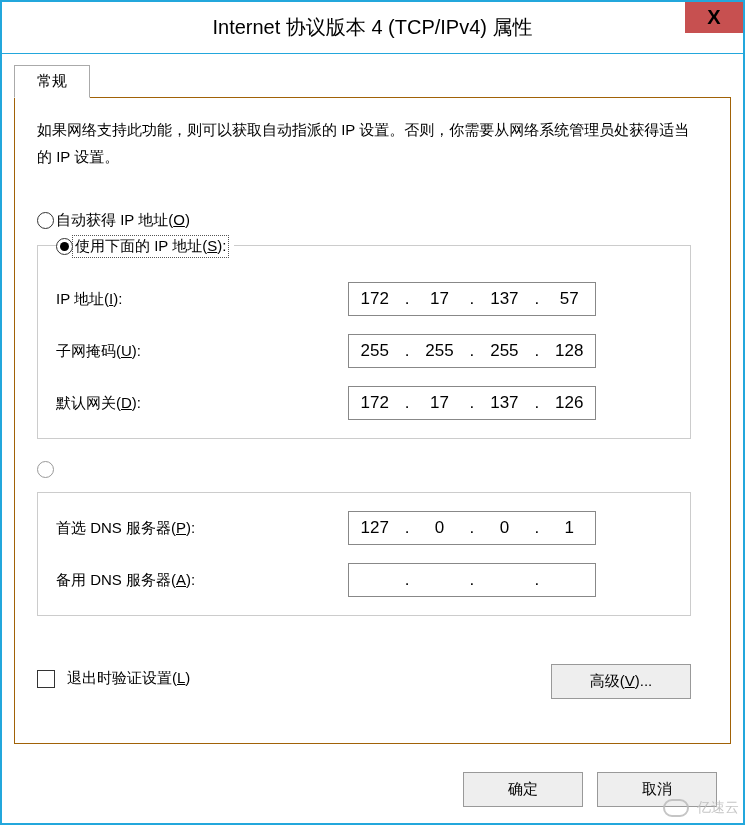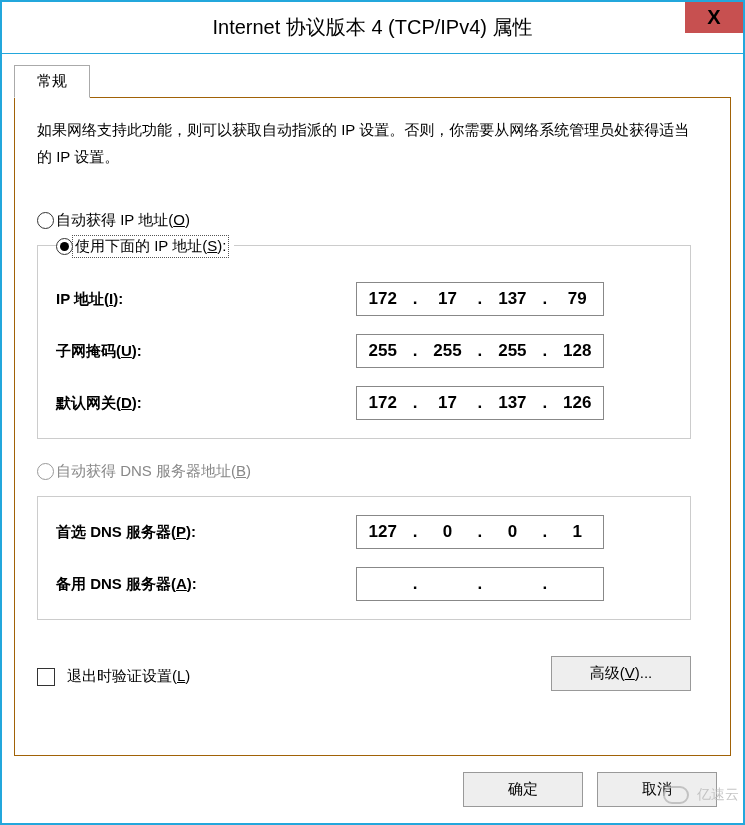--- a/index.html
+++ b/index.html
@@ -131,22 +131,21 @@
       top: -28px;
       background: #fff;
       display: inline-flex;
       padding-right: 6px;
       margin-bottom: -10px;
     }
     .field-row {
       display: flex;
       align-items: center;
       margin-bottom: 18px;
-      gap: 10px;
-      font-weight: bold;
+      gap: 2px;
     }
     .field-label {
       width: 290px;
       flex-shrink: 0;
     }
     .ip-input {
       border: 1px solid #888;
       height: 34px;
       width: 248px;
       display: flex;
@@ -186,40 +185,41 @@
       margin-top: 14px;
     }
     .btn {
       border: 1px solid #999;
       background: #eee;
       padding: 7px 0;
       font-size: 15px;
       cursor: pointer;
       text-align: center;
       font-family: inherit;
+      margin-top: 12px;
     }
     .btn-adv {
       width: 140px;
     }
     .footer {
       display: flex;
       justify-content: flex-end;
       padding: 16px 14px;
       gap: 14px;
     }
     .btn-footer {
       width: 120px;
     }
     .underline-key {
       text-decoration: underline;
     }
     .watermark {
       position: absolute;
       right: 6px;
-      bottom: 21px;
+      bottom: 8px;
       color: #bbb;
       font-size: 14px;
       display: flex;
       align-items: center;
       gap: 8px;
       opacity: 0.85;
     }
     .watermark .cloud {
       width: 26px;
       height: 18px;
@@ -263,21 +263,21 @@
 
         <div class="field-row">
           <span class="field-label"><span>IP 地址(</span><span class="underline-key">I</span><span>):</span></span>
           <div class="ip-input">
             <span class="octet">172</span>
               <span class="dot">.</span>
             <span class="octet">17</span>
               <span class="dot">.</span>
             <span class="octet">137</span>
               <span class="dot">.</span>
-            <span class="octet">79</span>
+            <span class="octet">57</span>
           </div>
         </div>
 
         <div class="field-row">
           <span class="field-label"><span>子网掩码(</span><span class="underline-key">U</span><span>):</span></span>
           <div class="ip-input">
             <span class="octet">255</span>
               <span class="dot">.</span>
             <span class="octet">255</span>
               <span class="dot">.</span>
@@ -296,21 +296,20 @@
               <span class="dot">.</span>
             <span class="octet">137</span>
               <span class="dot">.</span>
             <span class="octet">126</span>
           </div>
         </div>
       </div>
 
       <div class="radio-row">
         <span class="radio disabled"></span>
-        <span class="radio-label disabled"><span>自动获得 DNS 服务器地址(</span><span class="underline-key">B</span><span>)</span></span>
       </div>
 
       <div style="height:28px"></div>
       <div class="groupbox">
 
         <div class="field-row">
           <span class="field-label"><span>首选 DNS 服务器(</span><span class="underline-key">P</span><span>):</span></span>
           <div class="ip-input">
             <span class="octet">127</span>
               <span class="dot">.</span>

